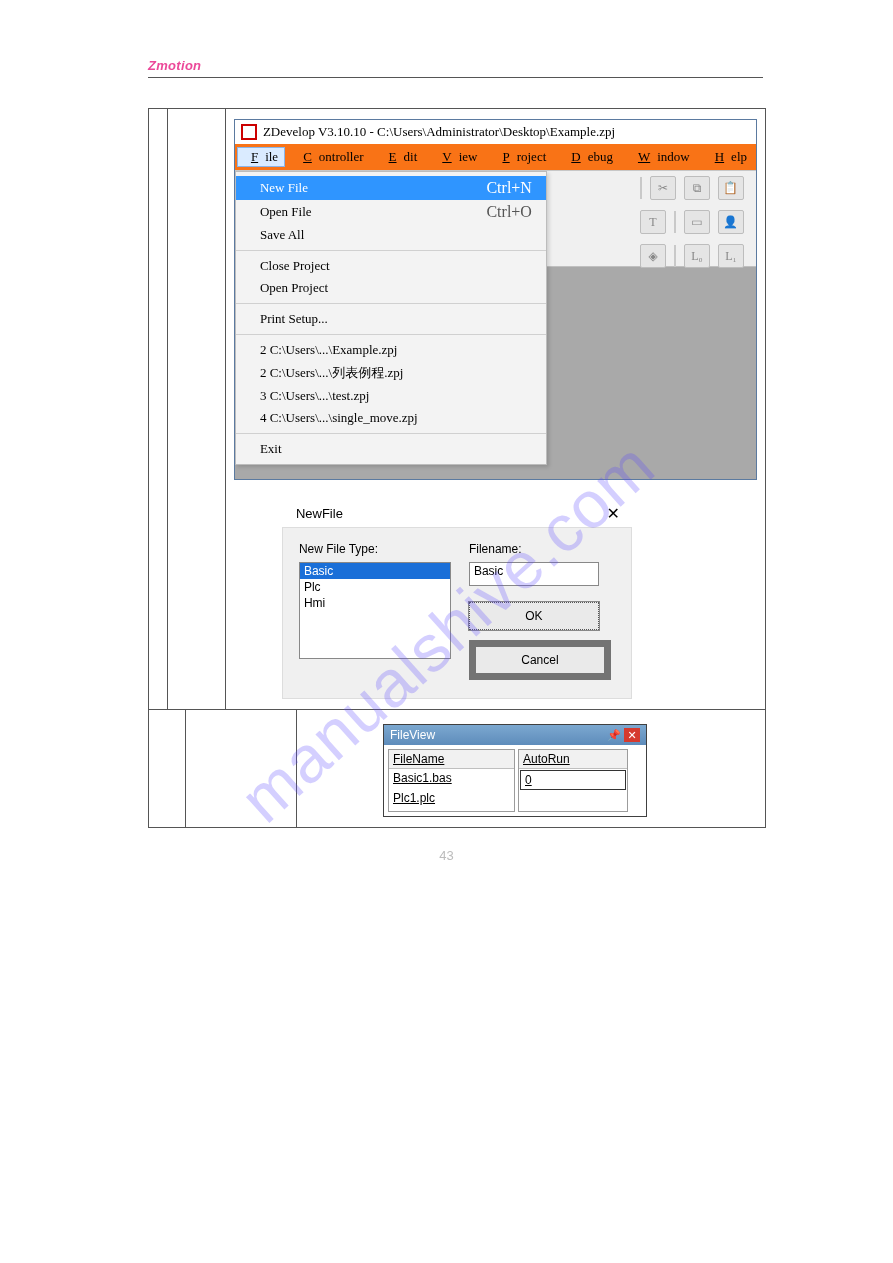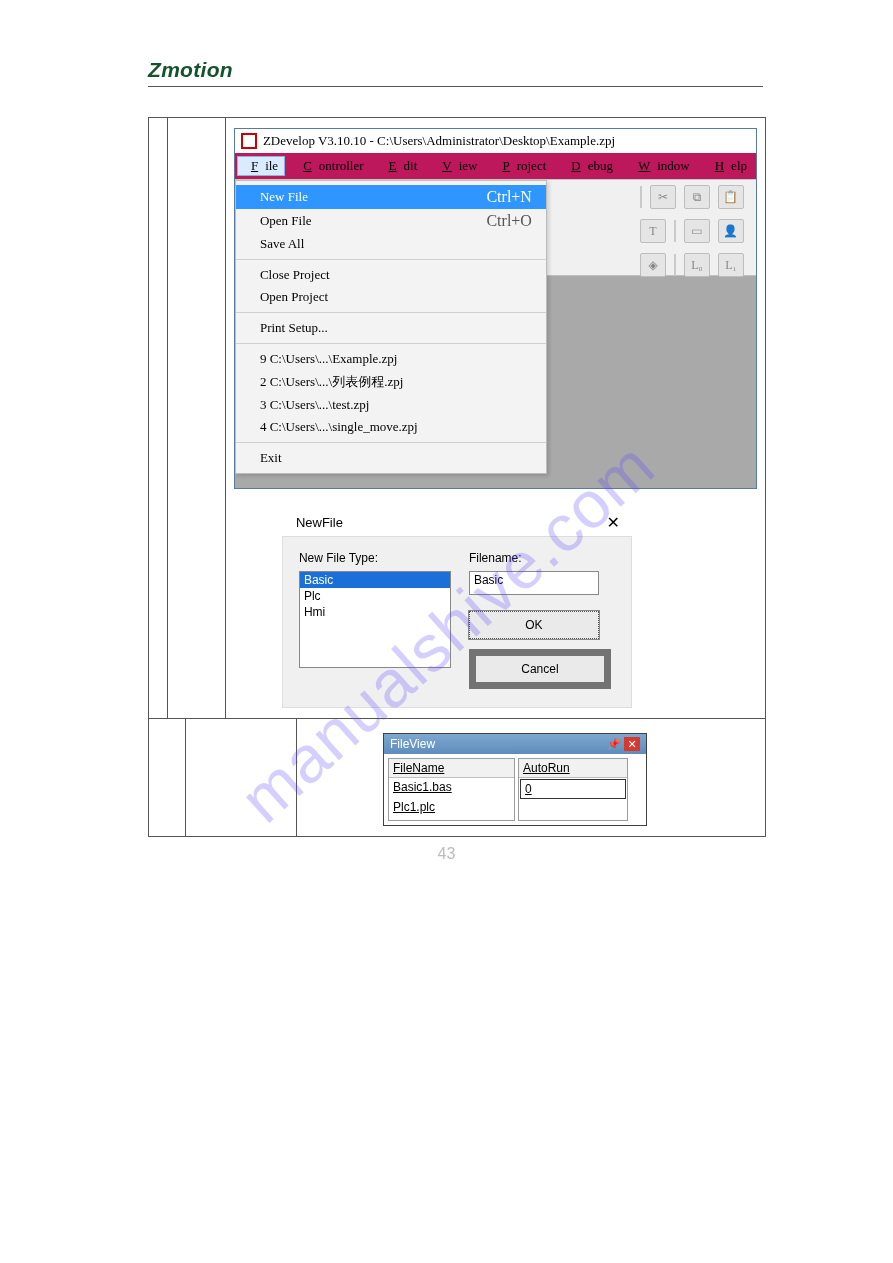--- a/index.html
+++ b/index.html
@@ -1,31 +1,31 @@
 <!DOCTYPE html>
 <html><head>
 <meta charset="utf-8">
 <style>
   html,body{margin:0;padding:0;background:#fff;font-family:"Segoe UI",Tahoma,sans-serif;font-size:13px;color:#000;}
   .page{width:893px;height:1263px;position:relative;box-sizing:border-box;padding:58px 130px 0 148px;}
-  .brand{color:#14532d;font-style:italic;font-weight:bold;font-size:21px;letter-spacing:.3px;}
+  .brand{color:#ec4899;font-style:italic;font-weight:bold;font-size:13px;letter-spacing:.3px;}
   .rule{height:1px;background:#555;margin-top:4px;}
   .table-outer{margin-top:30px;border:1px solid #555;width:616px;}
   .table-row{display:flex;}
   .table-row+.table-row{border-top:1px solid #555;}
   .cell-a{width:36px;border-right:1px solid #555;}
   .cell-b{width:110px;border-right:1px solid #555;}
   .cell-c{flex:1;padding:10px 8px;}
 
   
   .appwin{border:1px solid #5b7aa0;background:#fff;position:relative;font-family:Liberation Serif, serif;}
   .titlebar{background:#fff;display:flex;align-items:center;padding:4px 6px;gap:6px;}
   .appicon{width:16px;height:16px;border:2px solid #c00;box-sizing:border-box;display:inline-block;}
   .title-txt{flex:1;white-space:nowrap;overflow:hidden;font-size:13px;}
-  .menubar{background:#be185d;border-bottom:1px solid #c7c7c7;padding:3px 2px;display:flex;gap:4px;font-size:13px;}
+  .menubar{background:#f97316;border-bottom:1px solid #c7c7c7;padding:3px 2px;display:flex;gap:4px;font-size:13px;}
   .menubar span{padding:2px 7px;}
   .menubar span.open{background:#daebff;border:1px solid #8ab4e8;padding:1px 6px;}
   .ul{text-decoration:underline;}
   .workarea{background:#a9a9a9;height:308px;position:relative;overflow:hidden;}
   .toolbar{background:#f0f0f0;height:95px;border-bottom:1px solid #c0c0c0;}
   .tool-icons{position:absolute;right:8px;top:0;width:108px;}
   .irow{display:flex;gap:8px;padding:5px 0;align-items:center;}
   .ic{width:24px;height:22px;border:1px solid #bdbdbd;background:#e5e5e5;border-radius:2px;display:flex;align-items:center;justify-content:center;font-size:12px;color:#878787;}
   .sep{width:2px;height:22px;background:#c9c9c9;}
   .dropdown{position:absolute;left:0;top:0;width:310px;background:#f3f3f3;border:1px solid #bcbcbc;z-index:2;box-shadow:2px 2px 4px rgba(0,0,0,.15);}
@@ -66,21 +66,21 @@
   .col-file{width:125px;border:1px solid #9c9c9c;}
   .col-auto{width:108px;border:1px solid #9c9c9c;}
   .colhdr{background:#f1f1f1;border-bottom:1px solid #bfbfbf;padding:2px 4px;font-size:12px;}
   .colcell{padding:2px 4px;font-size:12px;height:16px;}
   .col-auto .colcell.first{border:1px solid #333;margin:1px;height:14px;}
 
   
   .wm{position:absolute;left:50%;top:50%;transform:translate(-50%,-50%) rotate(-42deg);font-size:66px;color:rgba(90,70,255,.26);font-weight:500;pointer-events:none;white-space:nowrap;letter-spacing:1px;}
 
   
-  .pg{position:absolute;left:0;right:0;bottom:400px;text-align:center;color:#bcbcbc;font-size:16px;}
+  .pg{position:absolute;left:0;right:0;bottom:400px;text-align:center;color:#bcbcbc;font-size:13px;}
 </style>
 </head>
 <body>
 
 <div class="page">
 
   <div class="brand">Zmotion</div>
   <div class="rule"></div>
 
   <div class="table-outer">
@@ -149,21 +149,21 @@
                     <span class="lbl">Open Project</span>
                   </div>
               </div>
               <div class="grp">
                 <div class="ditem">
                     <span class="lbl">Print Setup...</span>
                   </div>
               </div>
               <div class="grp">
                 <div class="ditem">
-                    <span class="lbl">9 C:\Users\...\Example.zpj</span>
+                    <span class="lbl">2 C:\Users\...\Example.zpj</span>
                   </div>
                 <div class="ditem">
                     <span class="lbl">2 C:\Users\...\列表例程.zpj</span>
                   </div>
                 <div class="ditem">
                     <span class="lbl">3 C:\Users\...\test.zpj</span>
                   </div>
                 <div class="ditem">
                     <span class="lbl">4 C:\Users\...\single_move.zpj</span>
                   </div>

